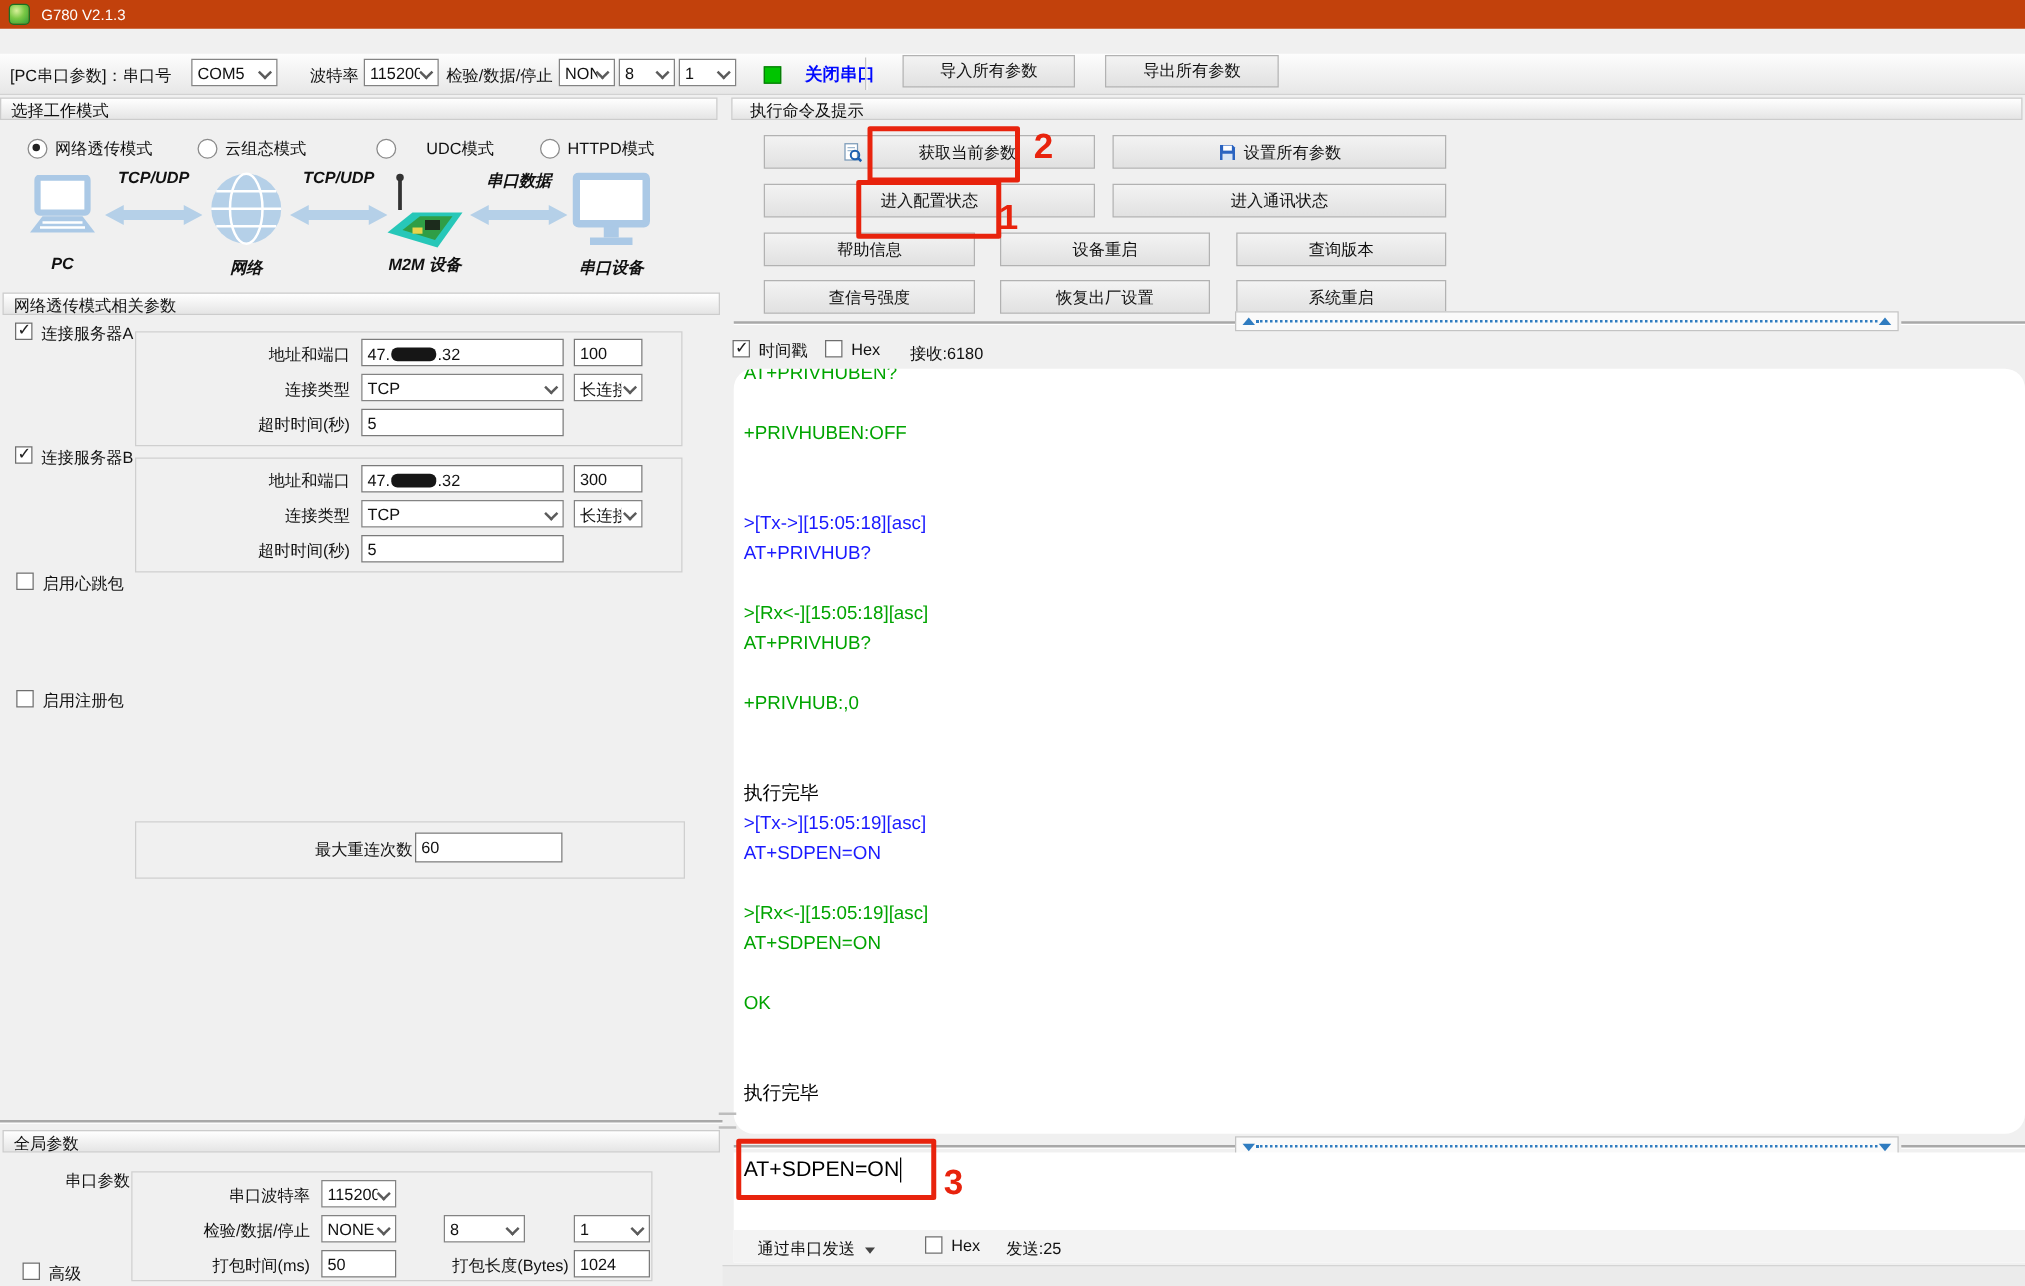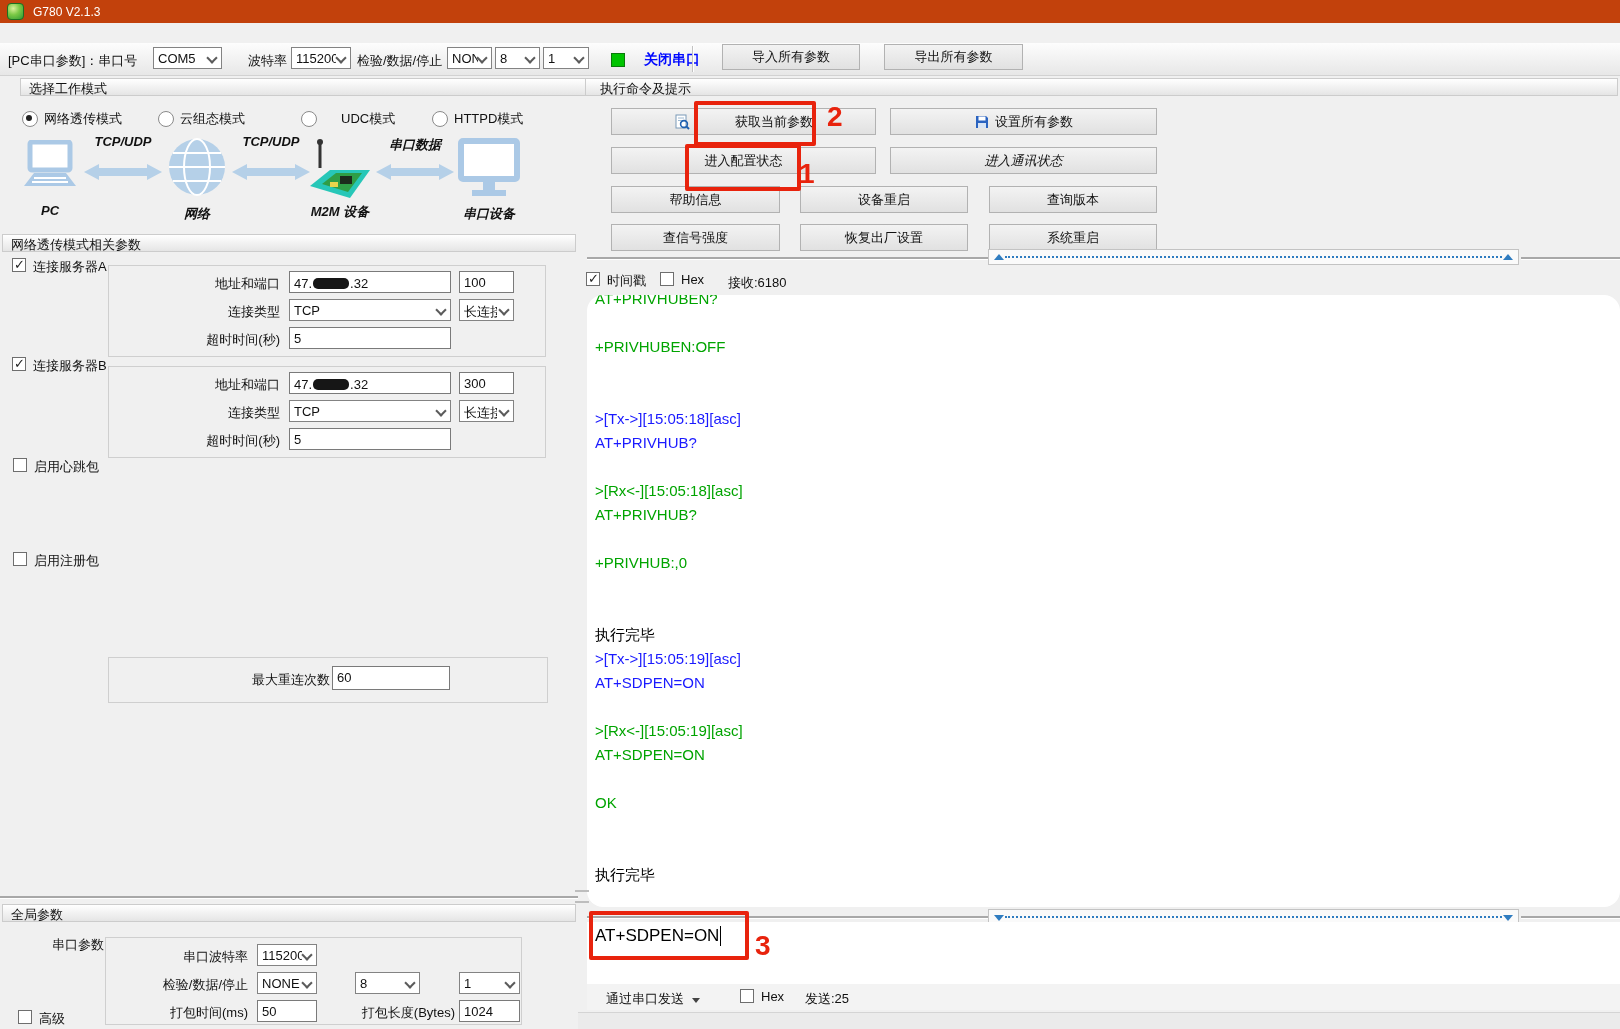--- a/index.html
+++ b/index.html
@@ -34,21 +34,21 @@
   .tb-sep{position:absolute;left:692px;top:3px;height:26px;width:1px;background:#c2c2c2;
           box-shadow:1px 0 0 #fff;}
   .wbtn{position:absolute;background:linear-gradient(#f3f3f3,#e1e1e1);border:1px solid #b2b2b2;
         display:flex;align-items:center;justify-content:center;box-sizing:border-box;gap:5px;}
   .btn-import{left:722px;top:44px;width:138px;height:26px;}
   .btn-export{left:884px;top:44px;width:139px;height:26px;}
 
   
   .ghead{position:absolute;height:18px;background:linear-gradient(#ffffff,#e5e5e5);
          border:1px solid #cccccc;padding:1px 0 0 8px;box-sizing:border-box;font-size:13px;}
-  .h-mode{left:20px;top:78px;width:574px;}
+  .h-mode{left:0;top:78px;width:574px;}
   .h-net{left:2px;top:234px;width:574px;}
   .h-global{left:2px;top:904px;width:574px;}
   .h-cmd{left:585px;top:78px;width:1033px;padding-left:14px;}
 
   
   .radio-item{position:absolute;top:110px;display:flex;align-items:center;gap:6px;}
   .radio{width:14px;height:14px;border:1px solid #8a8a8a;border-radius:50%;background:#fff;
          position:relative;flex:none;}
   .radio-item.selected .radio::after{content:'';position:absolute;left:3px;top:3px;width:6px;height:6px;
          border-radius:50%;background:#222;}
@@ -63,21 +63,21 @@
   .dg-node{position:absolute;}
 
   
   .gbox{position:absolute;border:1px solid #cfcfcf;background:#f0f0f0;box-sizing:border-box;}
   .plab{position:absolute;text-align:right;}
   .ip-field{display:flex;align-items:center;}
   .redact{display:inline-block;width:36px;height:11px;background:#161616;border-radius:5px;margin:0 1px;}
 
   
   .b11{left:611px;top:108px;width:265px;height:27px;gap:45px;} .b12{left:890px;top:108px;width:267px;height:27px;}
-  .b21{left:611px;top:147px;width:265px;height:27px;} .b22{left:890px;top:147px;width:267px;height:27px;font-style:italic;}
+  .b21{left:611px;top:147px;width:265px;height:27px;} .b22{left:890px;top:147px;width:267px;height:27px;}
   .b31{left:611px;top:186px;width:169px;height:27px;} .b32{left:800px;top:186px;width:168px;height:27px;}
   .b33{left:989px;top:186px;width:168px;height:27px;}
   .b41{left:611px;top:224px;width:169px;height:27px;} .b42{left:800px;top:224px;width:168px;height:27px;}
   .b43{left:989px;top:224px;width:168px;height:27px;}
   .bicon{width:16px;height:16px;flex:none;}
 
   
   .annbox{position:absolute;border:4px solid #e8230d;border-radius:2px;pointer-events:none;}
   .ann1{left:685px;top:144px;width:108px;height:39px;}
   .ann2{left:694px;top:101px;width:114px;height:37px;}

